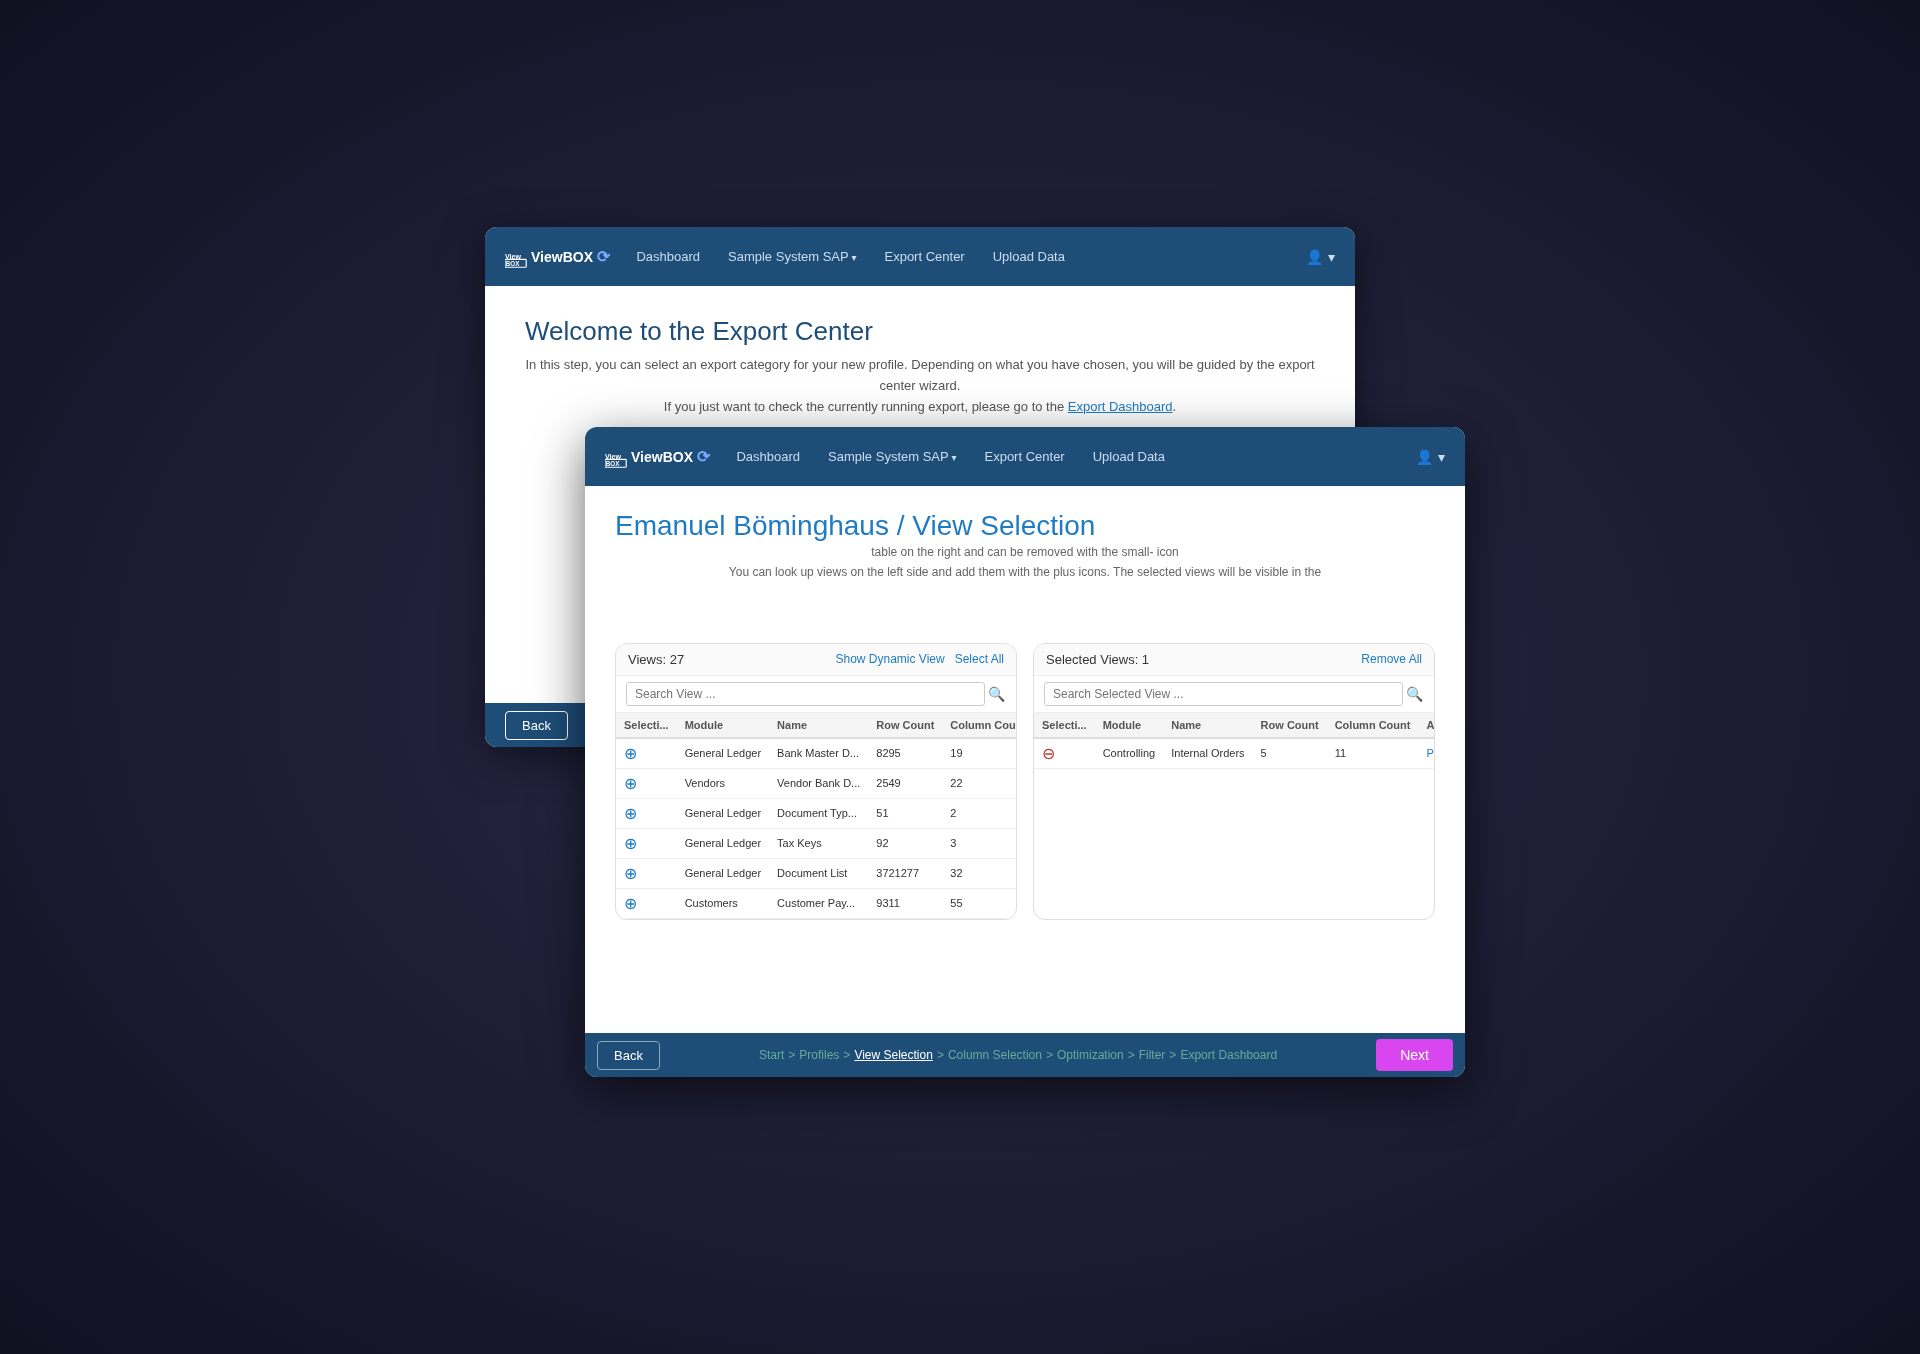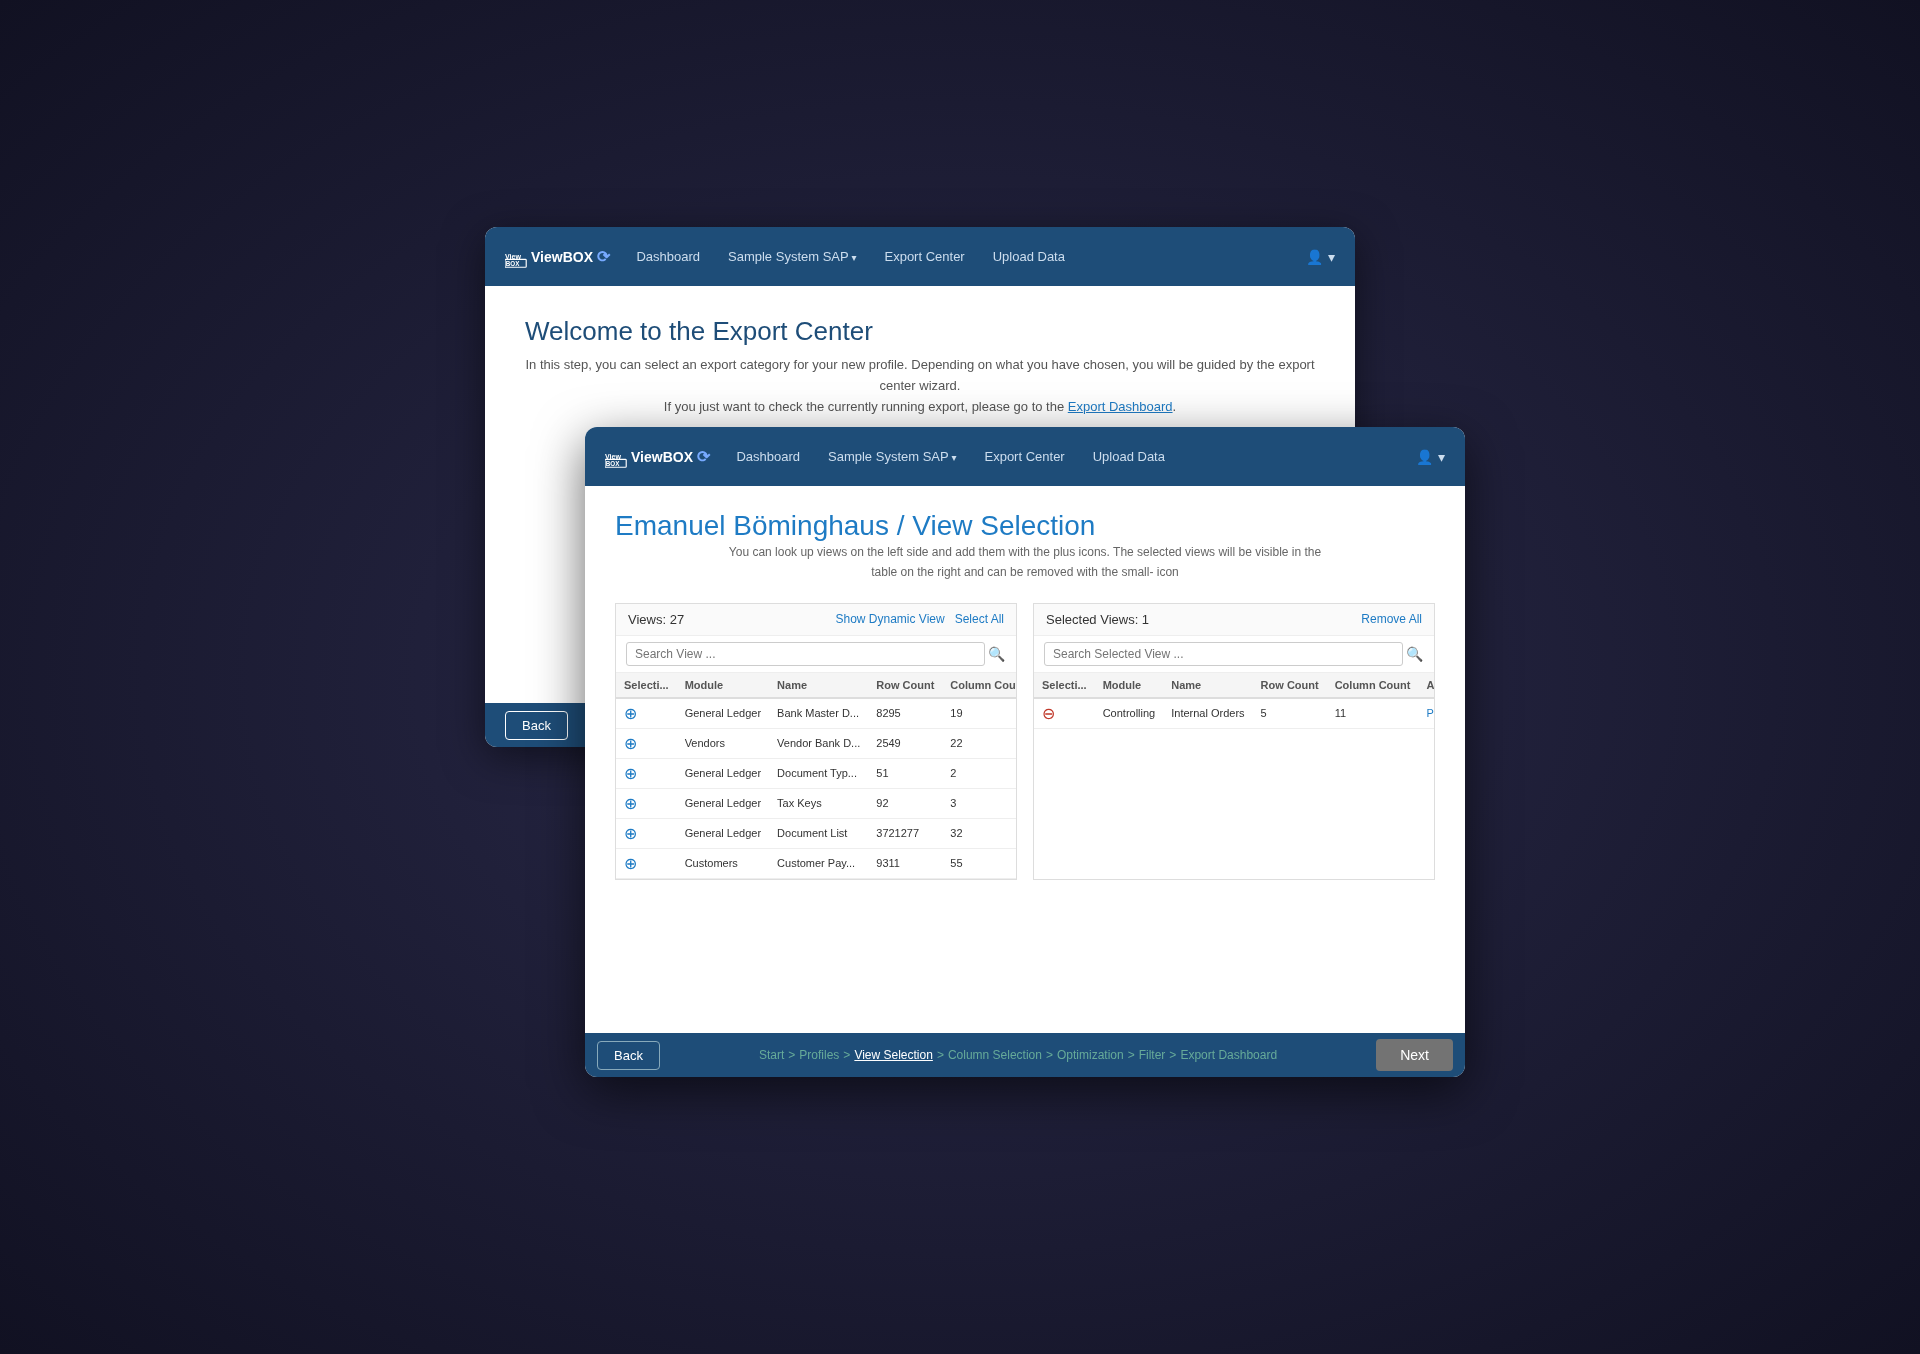--- a/index.html
+++ b/index.html
@@ -187,22 +187,23 @@
     }
 
     .panels-container {
       display: flex;
       gap: 16px;
     }
 
     .panel {
       flex: 1;
       border: 1px solid #ddd;
-      border-radius: 0;
+      border-radius: 12px;
       overflow: hidden;
+      margin-top: 40px;
     }
 
     .panel-header {
       padding: 8px 12px;
       display: flex;
       align-items: center;
       justify-content: space-between;
       border-bottom: 1px solid #eee;
       background: #fafafa;
     }
@@ -348,21 +349,21 @@
 
     .breadcrumb-item.inactive {
       color: #6a9;
     }
 
     .breadcrumb-sep {
       color: #6a9;
     }
 
     .btn-next {
-      background: #737373;
+      background: #d946ef;
       border: none;
       color: #fff;
       padding: 8px 24px;
       border-radius: 4px;
       font-size: 14px;
       cursor: pointer;
       font-weight: 500;
     }
 
     
@@ -449,22 +450,22 @@
         <a class="navbar-link has-arrow">Sample System SAP</a>
         <a class="navbar-link">Export Center</a>
         <a class="navbar-link">Upload Data</a>
       </div>
       <div class="navbar-user">👤 ▾</div>
     </div>
 
     <div class="window-front-content">
       <h1 class="front-title">Emanuel Böminghaus / View Selection</h1>
       <div class="front-description">
+        <p>table on the right and can be removed with the small- icon</p>
         <p>You can look up views on the left side and add them with the plus icons. The selected views will be visible in the</p>
-        <p>table on the right and can be removed with the small- icon</p>
       </div>
 
       <div class="panels-container">
 
         <div class="panel">
           <div class="panel-header">
             <span class="panel-header-title">Views: 27</span>
             <div class="panel-header-links">
               <span class="panel-header-link">Show Dynamic View</span>
               <span class="panel-header-link">Select All</span>

